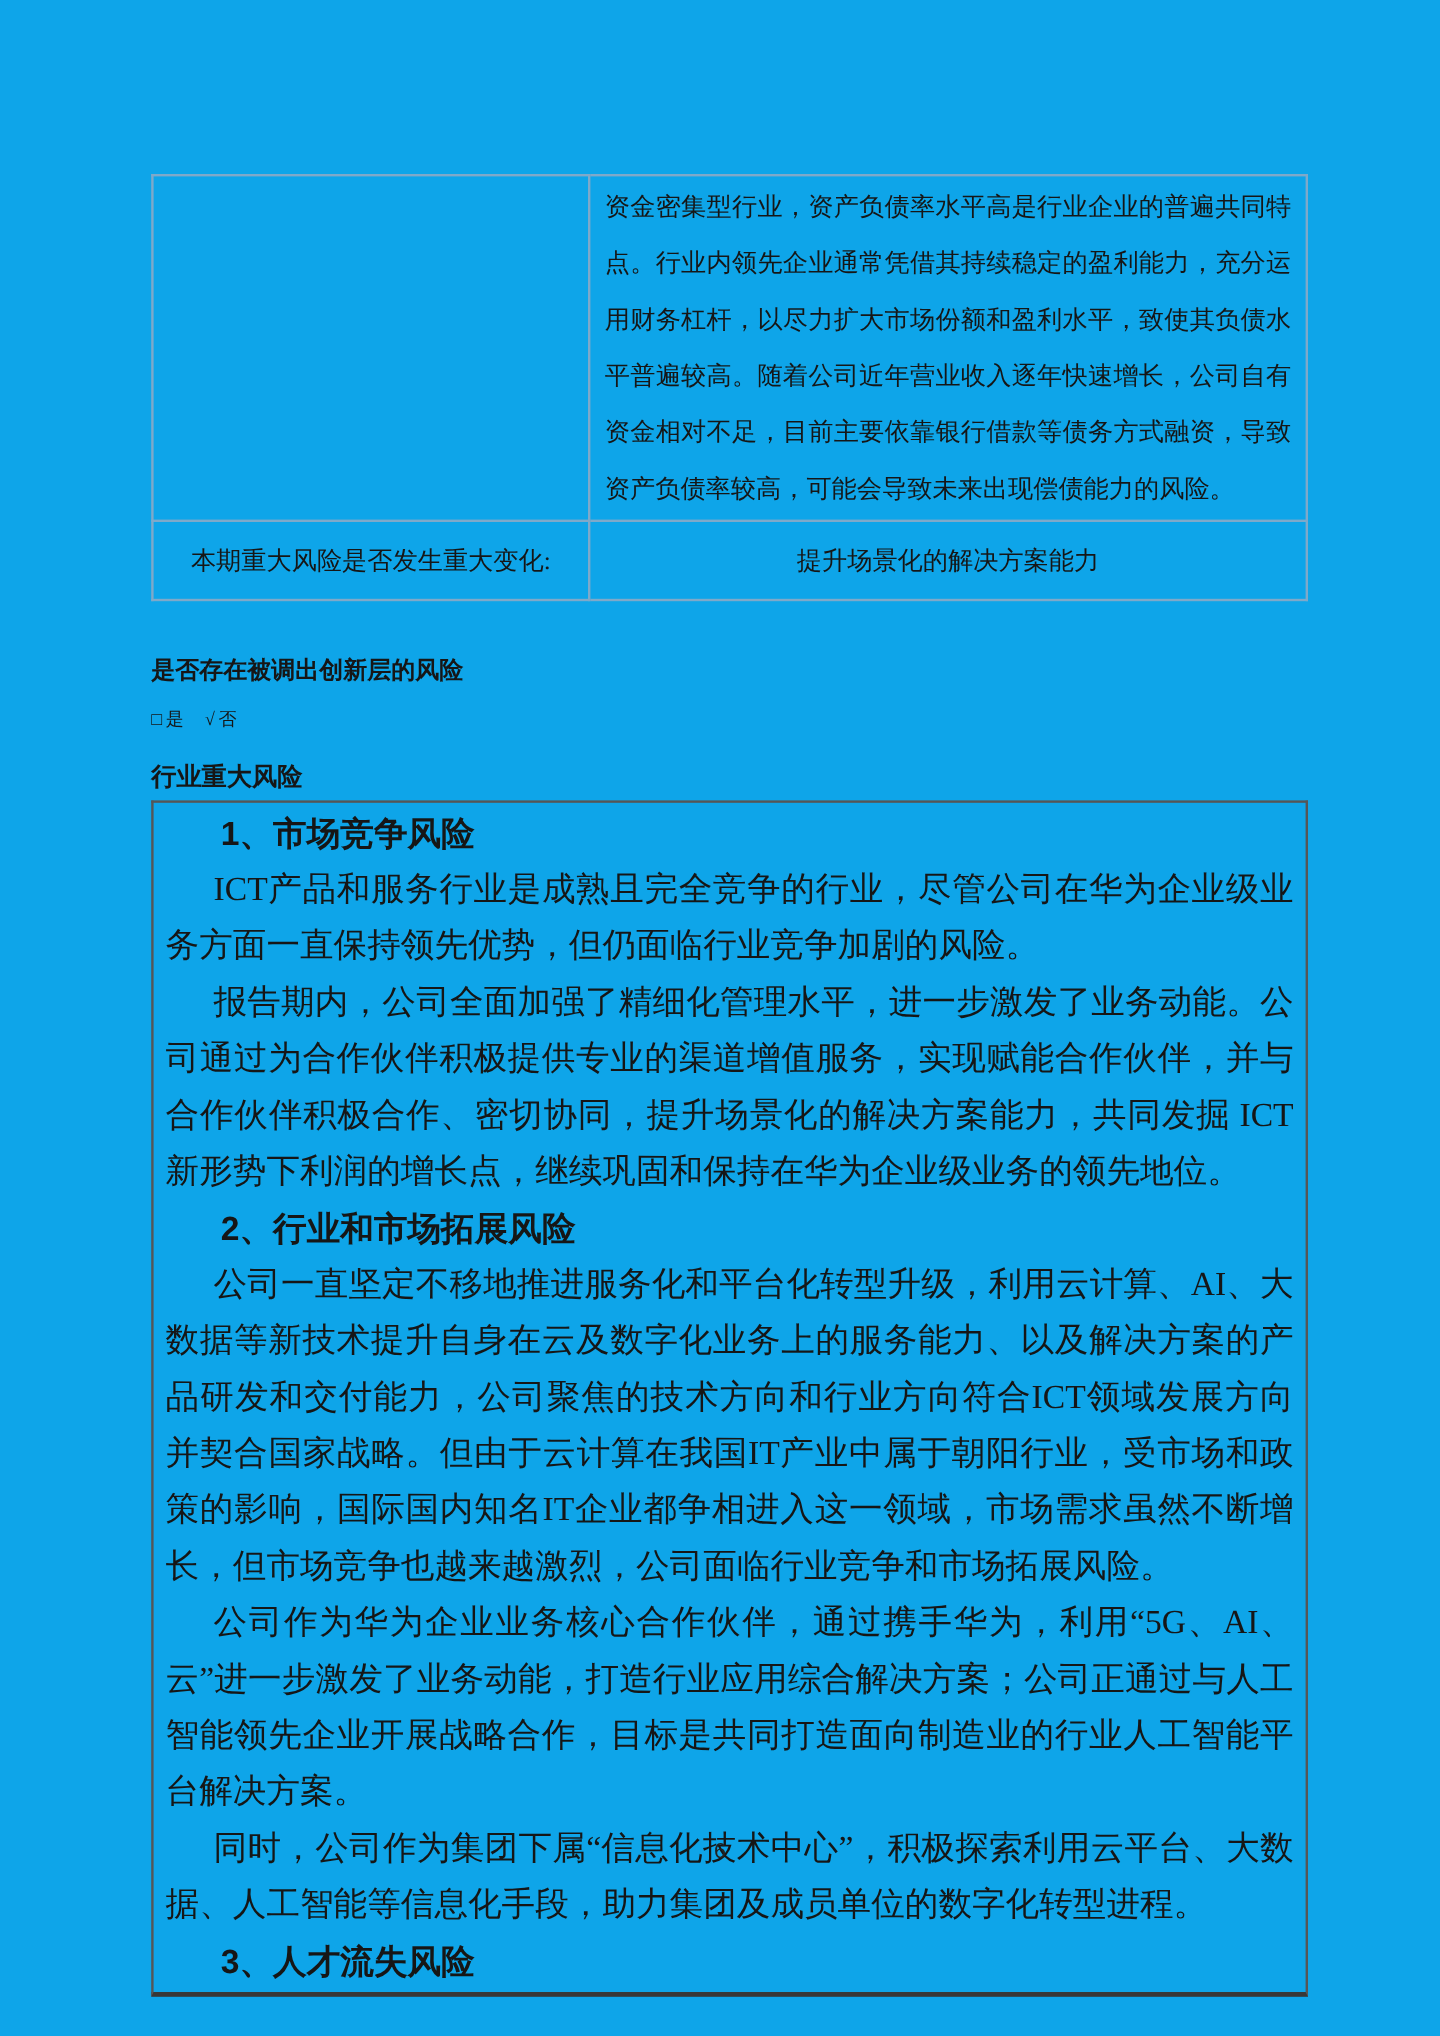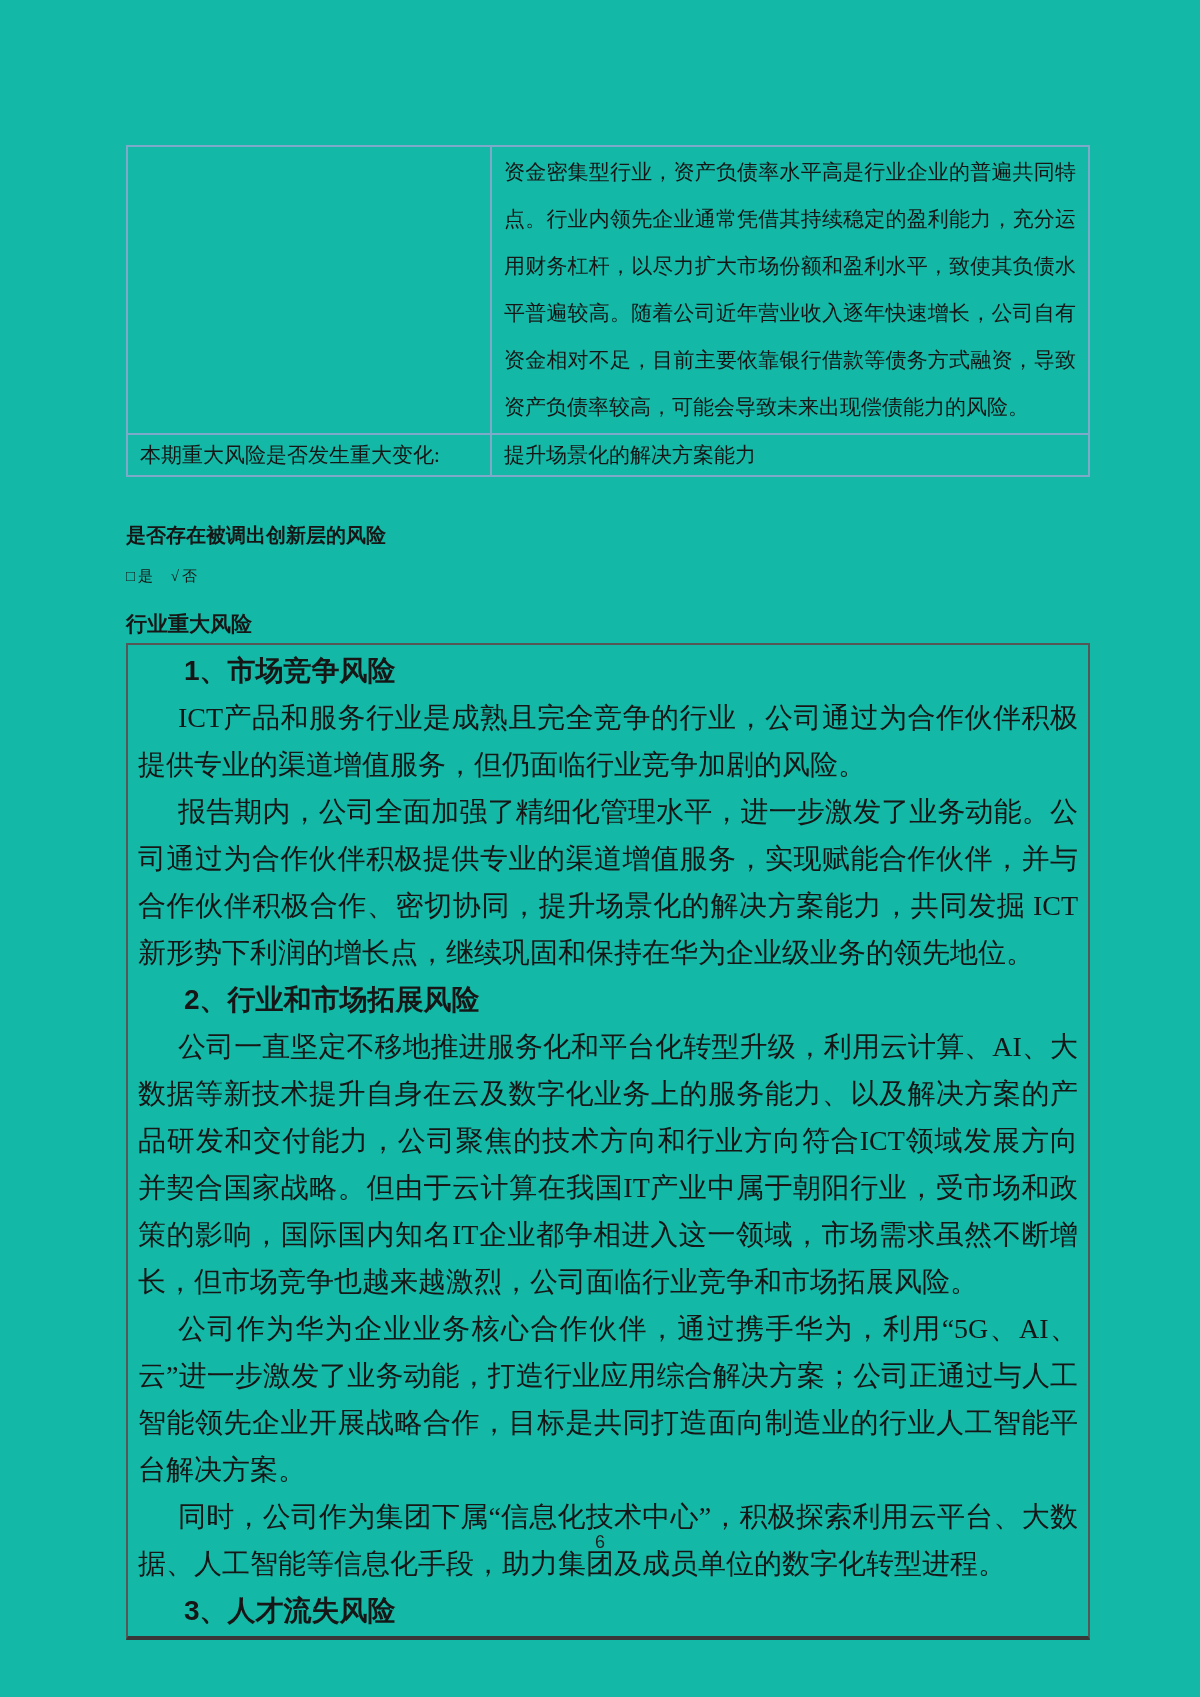--- a/index.html
+++ b/index.html
@@ -1,20 +1,20 @@
 <!DOCTYPE html>
 <html><head>
 <meta charset="utf-8">
 <style>
   html, body { margin: 0; padding: 0; background: #ffffff; }
   .page {
     position: relative;
     width: 1200px;
     height: 1697px;
-    background: #14b8a6;
+    background: #0ea5e9;
     font-family: "Liberation Serif", "DejaVu Serif", serif;
     color: #161616;
     overflow: hidden;
   }
 
   
   table.risk-table {
     border-collapse: collapse;
     table-layout: fixed;
     width: 964px;
@@ -26,21 +26,21 @@
     font-size: 21px;
   }
   td.cell-empty { width: 360px; }
   td.cell-desc {
     padding: 2px 12px 2px 12px;
     line-height: 47px;
     text-align: justify;
     text-align-last: left;
     vertical-align: top;
   }
-  tr.row-change td { height: 40px; padding: 0 12px; line-height: 24px; }
+  tr.row-change td { height: 40px; padding: 12px 12px; line-height: 24px; text-align: center; }
 
   
   .q-heading {
     margin: 44px 0 0 126px;
     font-family: "Liberation Sans", "DejaVu Sans", sans-serif;
     font-weight: bold;
     font-size: 20px;
     line-height: 28px;
   }
   .checkbox-line {
@@ -115,21 +115,21 @@
 
   <div class="checkbox-line">
     <span class="cb-group"><span class="glyph">□</span><span>是</span></span>
     <span class="cb-group"><span class="glyph">√</span><span>否</span></span>
   </div>
 
   <div class="sec-heading">行业重大风险</div>
 
   <div class="risk-box">
     <div class="sub">1、市场竞争风险</div>
-    <p class="para">ICT产品和服务行业是成熟且完全竞争的行业，公司通过为合作伙伴积极提供专业的渠道增值服务，但仍面临行业竞争加剧的风险。</p>
+    <p class="para">ICT产品和服务行业是成熟且完全竞争的行业，尽管公司在华为企业级业务方面一直保持领先优势，但仍面临行业竞争加剧的风险。</p>
     <p class="para">报告期内，公司全面加强了精细化管理水平，进一步激发了业务动能。公司通过为合作伙伴积极提供专业的渠道增值服务，实现赋能合作伙伴，并与合作伙伴积极合作、密切协同，提升场景化的解决方案能力，共同发掘 ICT 新形势下利润的增长点，继续巩固和保持在华为企业级业务的领先地位。</p>
     <div class="sub">2、行业和市场拓展风险</div>
     <p class="para">公司一直坚定不移地推进服务化和平台化转型升级，利用云计算、AI、大数据等新技术提升自身在云及数字化业务上的服务能力、以及解决方案的产品研发和交付能力，公司聚焦的技术方向和行业方向符合ICT领域发展方向并契合国家战略。但由于云计算在我国IT产业中属于朝阳行业，受市场和政策的影响，国际国内知名IT企业都争相进入这一领域，市场需求虽然不断增长，但市场竞争也越来越激烈，公司面临行业竞争和市场拓展风险。</p>
     <p class="para">公司作为华为企业业务核心合作伙伴，通过携手华为，利用“5G、AI、云”进一步激发了业务动能，打造行业应用综合解决方案；公司正通过与人工智能领先企业开展战略合作，目标是共同打造面向制造业的行业人工智能平台解决方案。</p>
     <p class="para">同时，公司作为集团下属“信息化技术中心”，积极探索利用云平台、大数据、人工智能等信息化手段，助力集团及成员单位的数字化转型进程。</p>
     <div class="sub">3、人才流失风险</div>
   </div>
 
   <div class="page-number">6</div>
 

